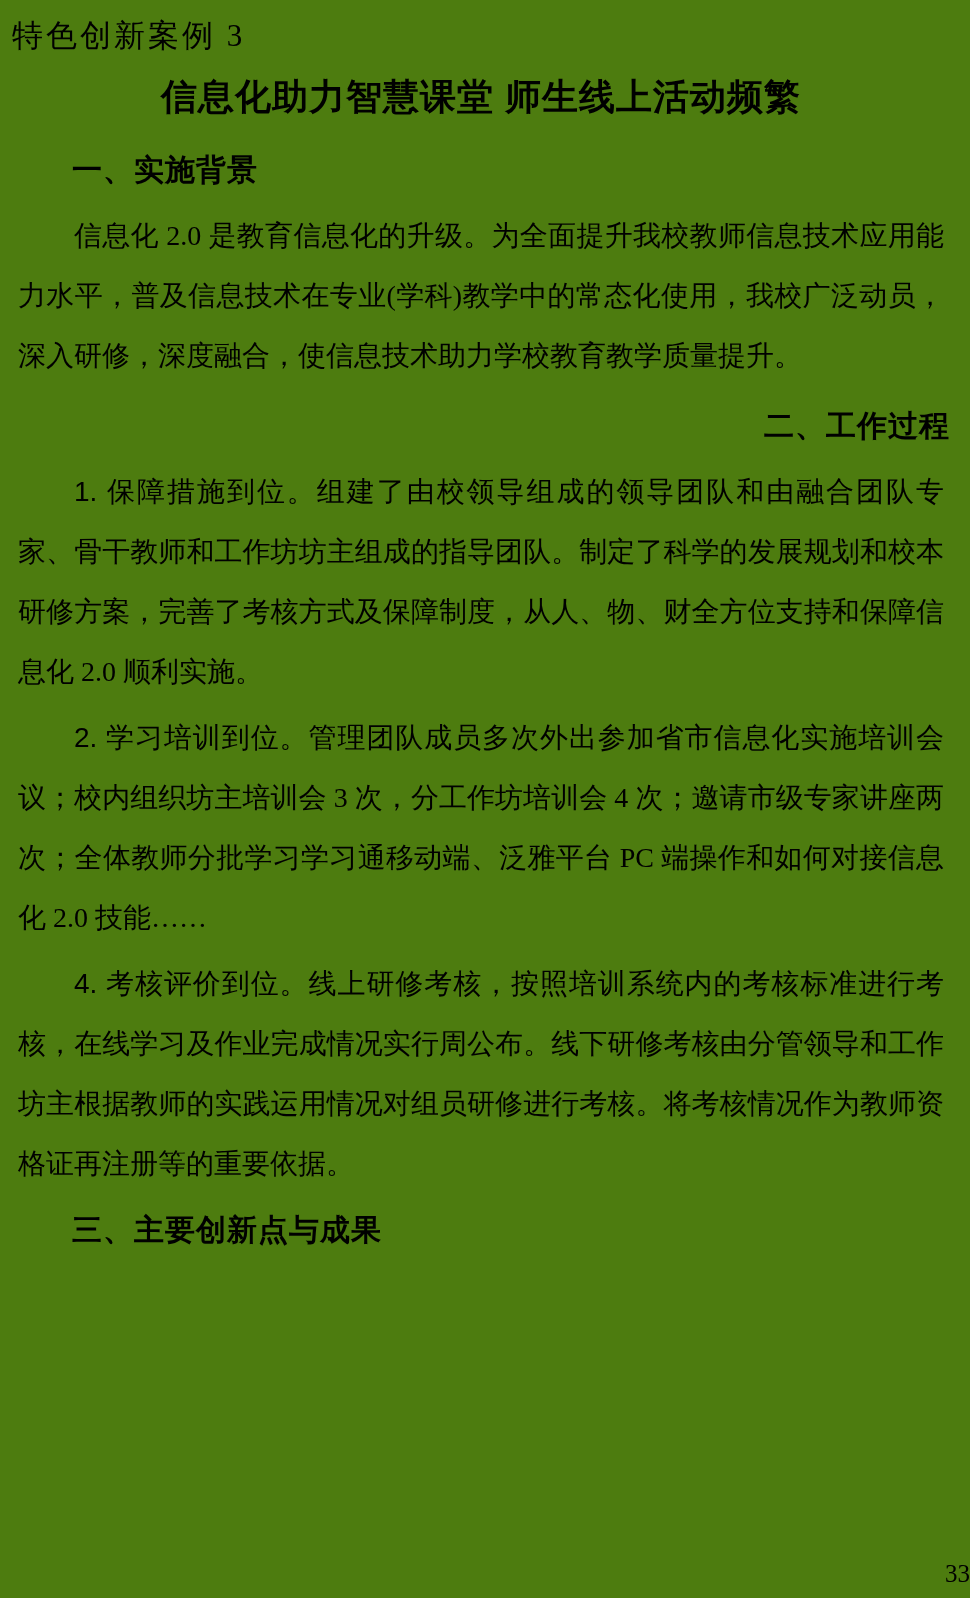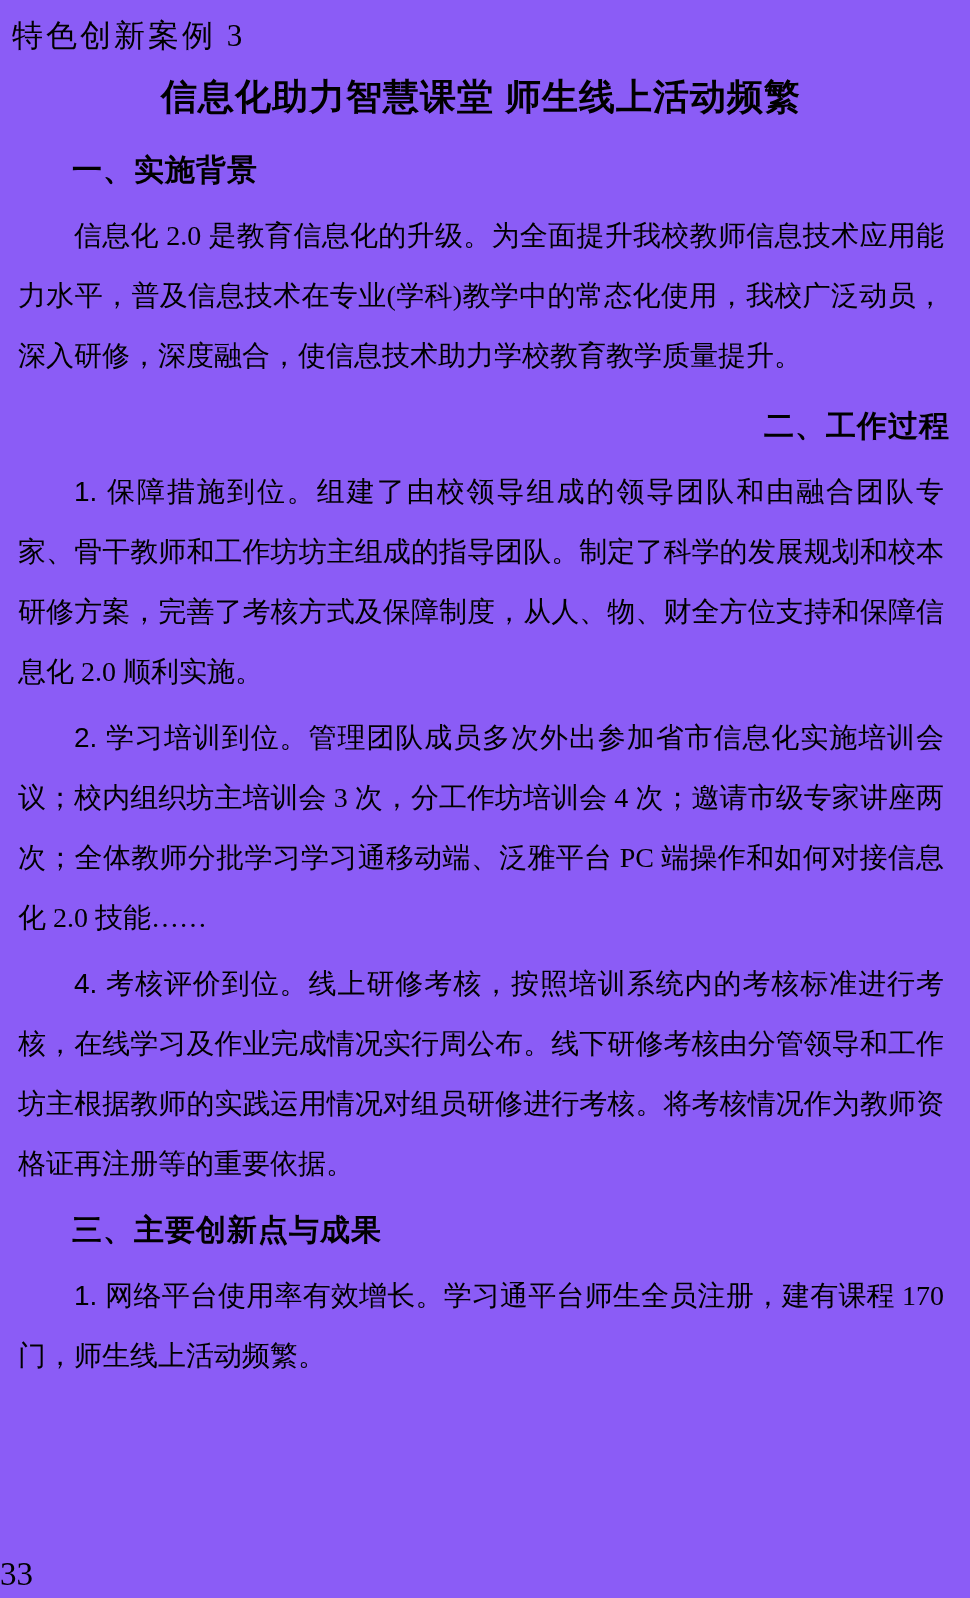--- a/index.html
+++ b/index.html
@@ -4,21 +4,21 @@
 <style>
   html, body {
     margin: 0;
     padding: 0;
     background: #ffffff;
   }
   .page {
     position: relative;
     width: 970px;
     height: 1598px;
-    background: #8b5cf6;
+    background: #4d7c0f;
     color: #000000;
     overflow: hidden;
     font-family: "Liberation Serif", "DejaVu Serif", serif;
   }
   .content {
     padding: 14px 20px 0 12px;
   }
   .case-label {
     font-size: 31px;
     line-height: 44px;
@@ -57,22 +57,22 @@
     font-weight: normal;
     font-family: "Liberation Sans", "DejaVu Sans", sans-serif;
   }
   .gap-10 { margin-top: 10px; }
   .gap-20 { margin-top: 20px; }
   .page-number {
     position: absolute;
     bottom: 10px;
     left: 0;
     width: 100%;
-    text-align: left;
-    font-size: 33px;
+    text-align: right;
+    font-size: 25px;
     line-height: 28px;
     font-family: "Liberation Serif", "DejaVu Serif", serif;
     margin-top: 16px;
   }
 </style>
 </head>
 <body>
 
 <div class="page">
   <div class="content">
@@ -89,18 +89,17 @@
 
     <p class="para"><span class="lead">1. 保障措施到位。</span><span>组建了由校领导组成的领导团队和由融合团队专家、骨干教师和工作坊坊主组成的指导团队。制定了科学的发展规划和校本研修方案，完善了考核方式及保障制度，从人、物、财全方位支持和保障信息化 2.0 顺利实施。</span></p>
 
     <p class="para"><span class="lead">2. 学习培训到位。</span><span>管理团队成员多次外出参加省市信息化实施培训会议；校内组织坊主培训会 3 次，分工作坊培训会 4 次；邀请市级专家讲座两次；全体教师分批学习学习通移动端、泛雅平台 PC 端操作和如何对接信息化 2.0 技能……</span></p>
 
 
     <p class="para gap-20"><span class="lead">4. 考核评价到位。</span><span>线上研修考核，按照培训系统内的考核标准进行考核，在线学习及作业完成情况实行周公布。线下研修考核由分管领导和工作坊主根据教师的实践运用情况对组员研修进行考核。将考核情况作为教师资格证再注册等的重要依据。</span></p>
 
     <div class="section-heading heading-3">三、主要创新点与成果</div>
 
-    <p class="para"><span class="lead">1. 网络平台使用率有效增长。</span><span>学习通平台师生全员注册，建有课程 170 门，师生线上活动频繁。</span></p>
 
   </div>
 
   <div class="page-number">33</div>
 </div>
 
 </body></html>

